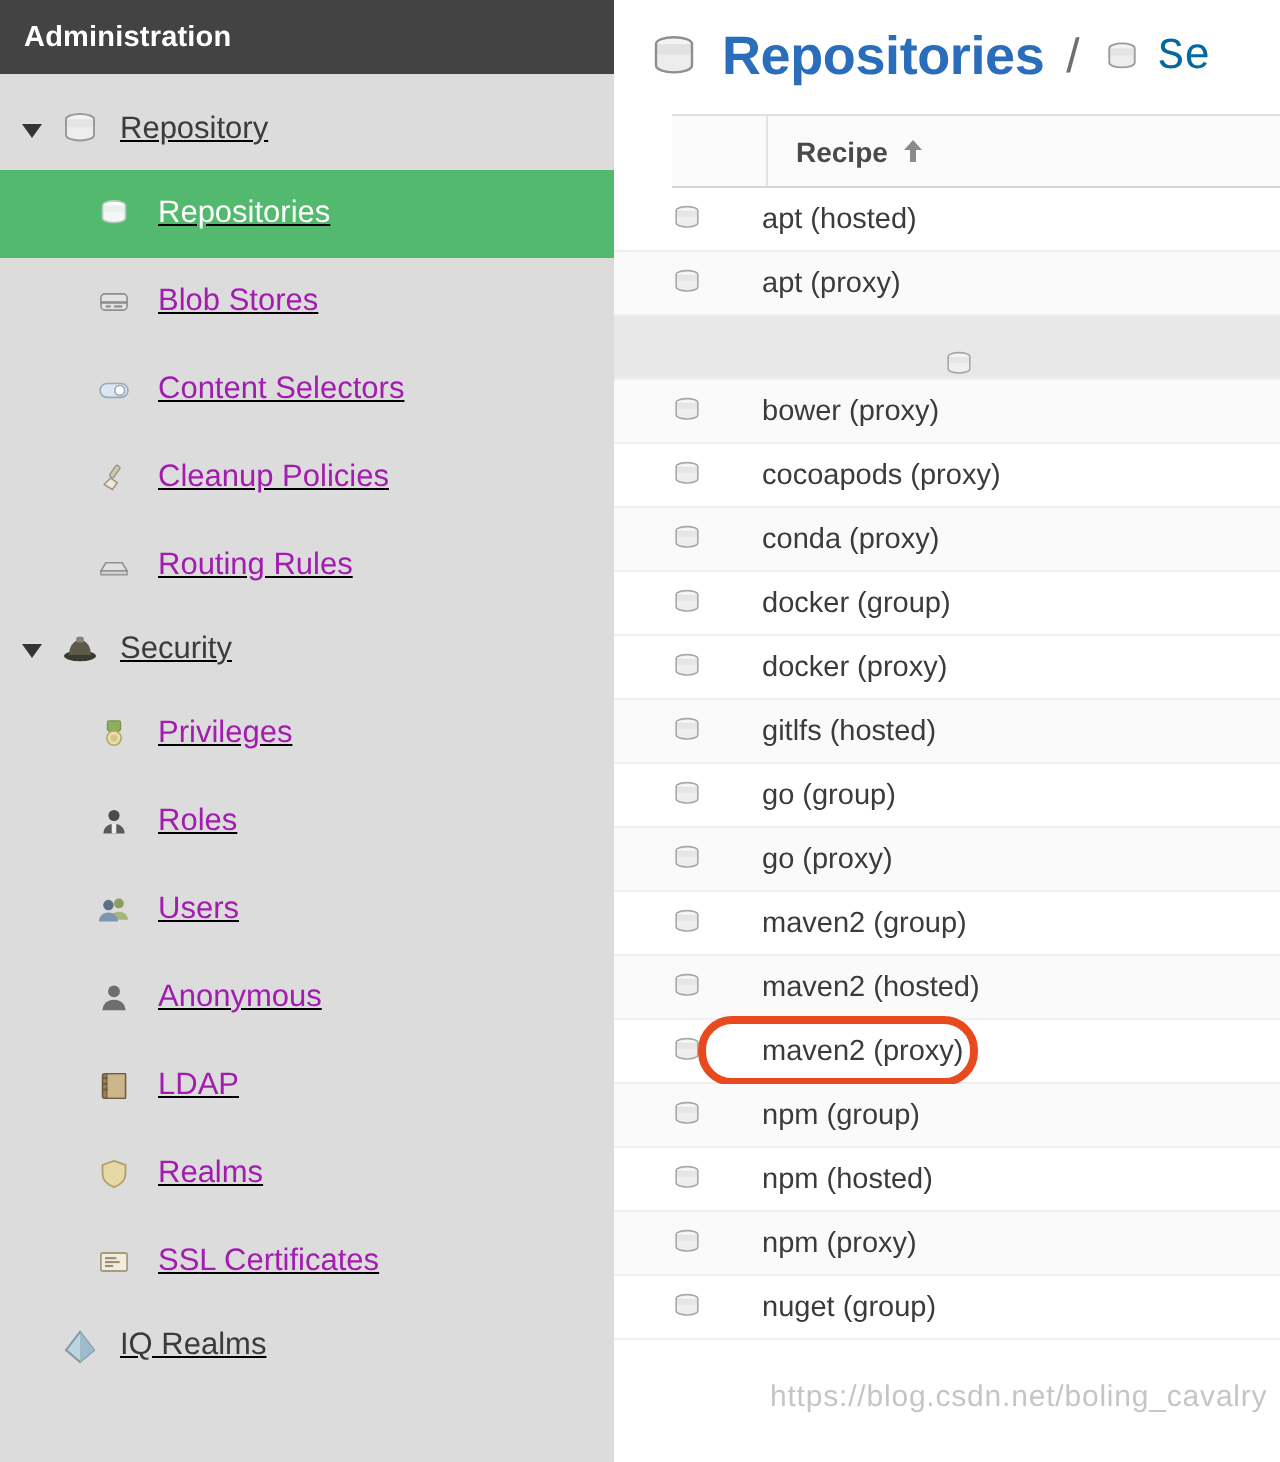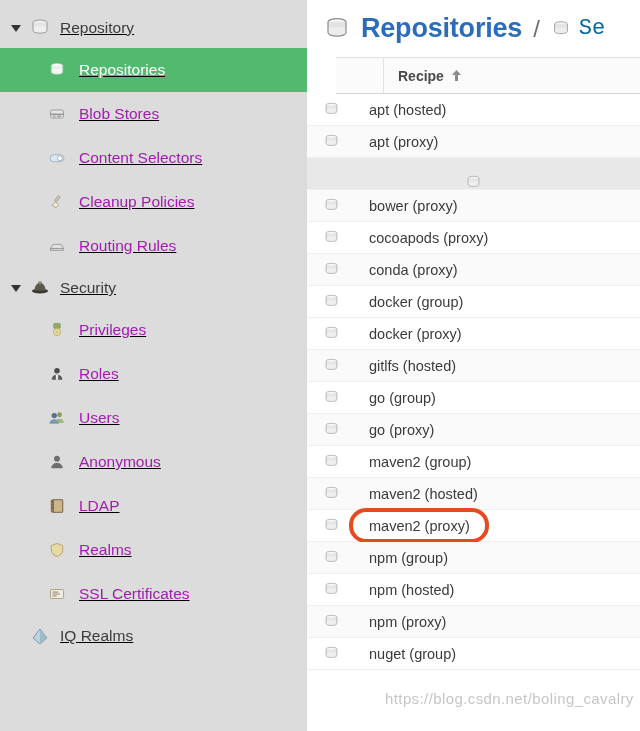--- a/index.html
+++ b/index.html
@@ -124,20 +124,21 @@
   }
   .sort-arrow { margin-left: 7px; display: inline-flex; }
 
   .tbody { flex: 1 1 auto; overflow: hidden; }
   .trow {
     display: flex; align-items: center;
     height: 32px;
     border-bottom: 1px solid #f0f0f0;
     background: #ffffff;
     position: relative;
+    padding-left: 12px;
   }
   .trow.alt { background: #fafafa; align-items: center; }
   .trow.hover { background: #e8e8e8; flex-direction: column; }
   .trow .cell-icon {
     width: 48px; flex: 0 0 48px;
     display: flex; align-items: center; justify-content: center;
   }
   .trow .cell-icon svg { width: 17px; height: 17px; display:block; }
   .cell-name {
     font-size: 14.5px; color: #3b3b3b;
@@ -163,20 +164,23 @@
     white-space: nowrap;
     user-select: none;
   }
 </style>
 </head>
 <body>
 
 <div class="app">
 
   <div class="sidebar">
+    <div class="sidebar-header">
+      <span class="sidebar-header-title">Administration</span>
+    </div>
 
     <div class="nav">
 
       <div class="nav-group">
         <span class="caret">
           <svg viewBox="0 0 16 16">
               <polygon points="3,5 13,5 8,12" fill="#333"></polygon>
             </svg>
         </span>
         <span class="ico">

